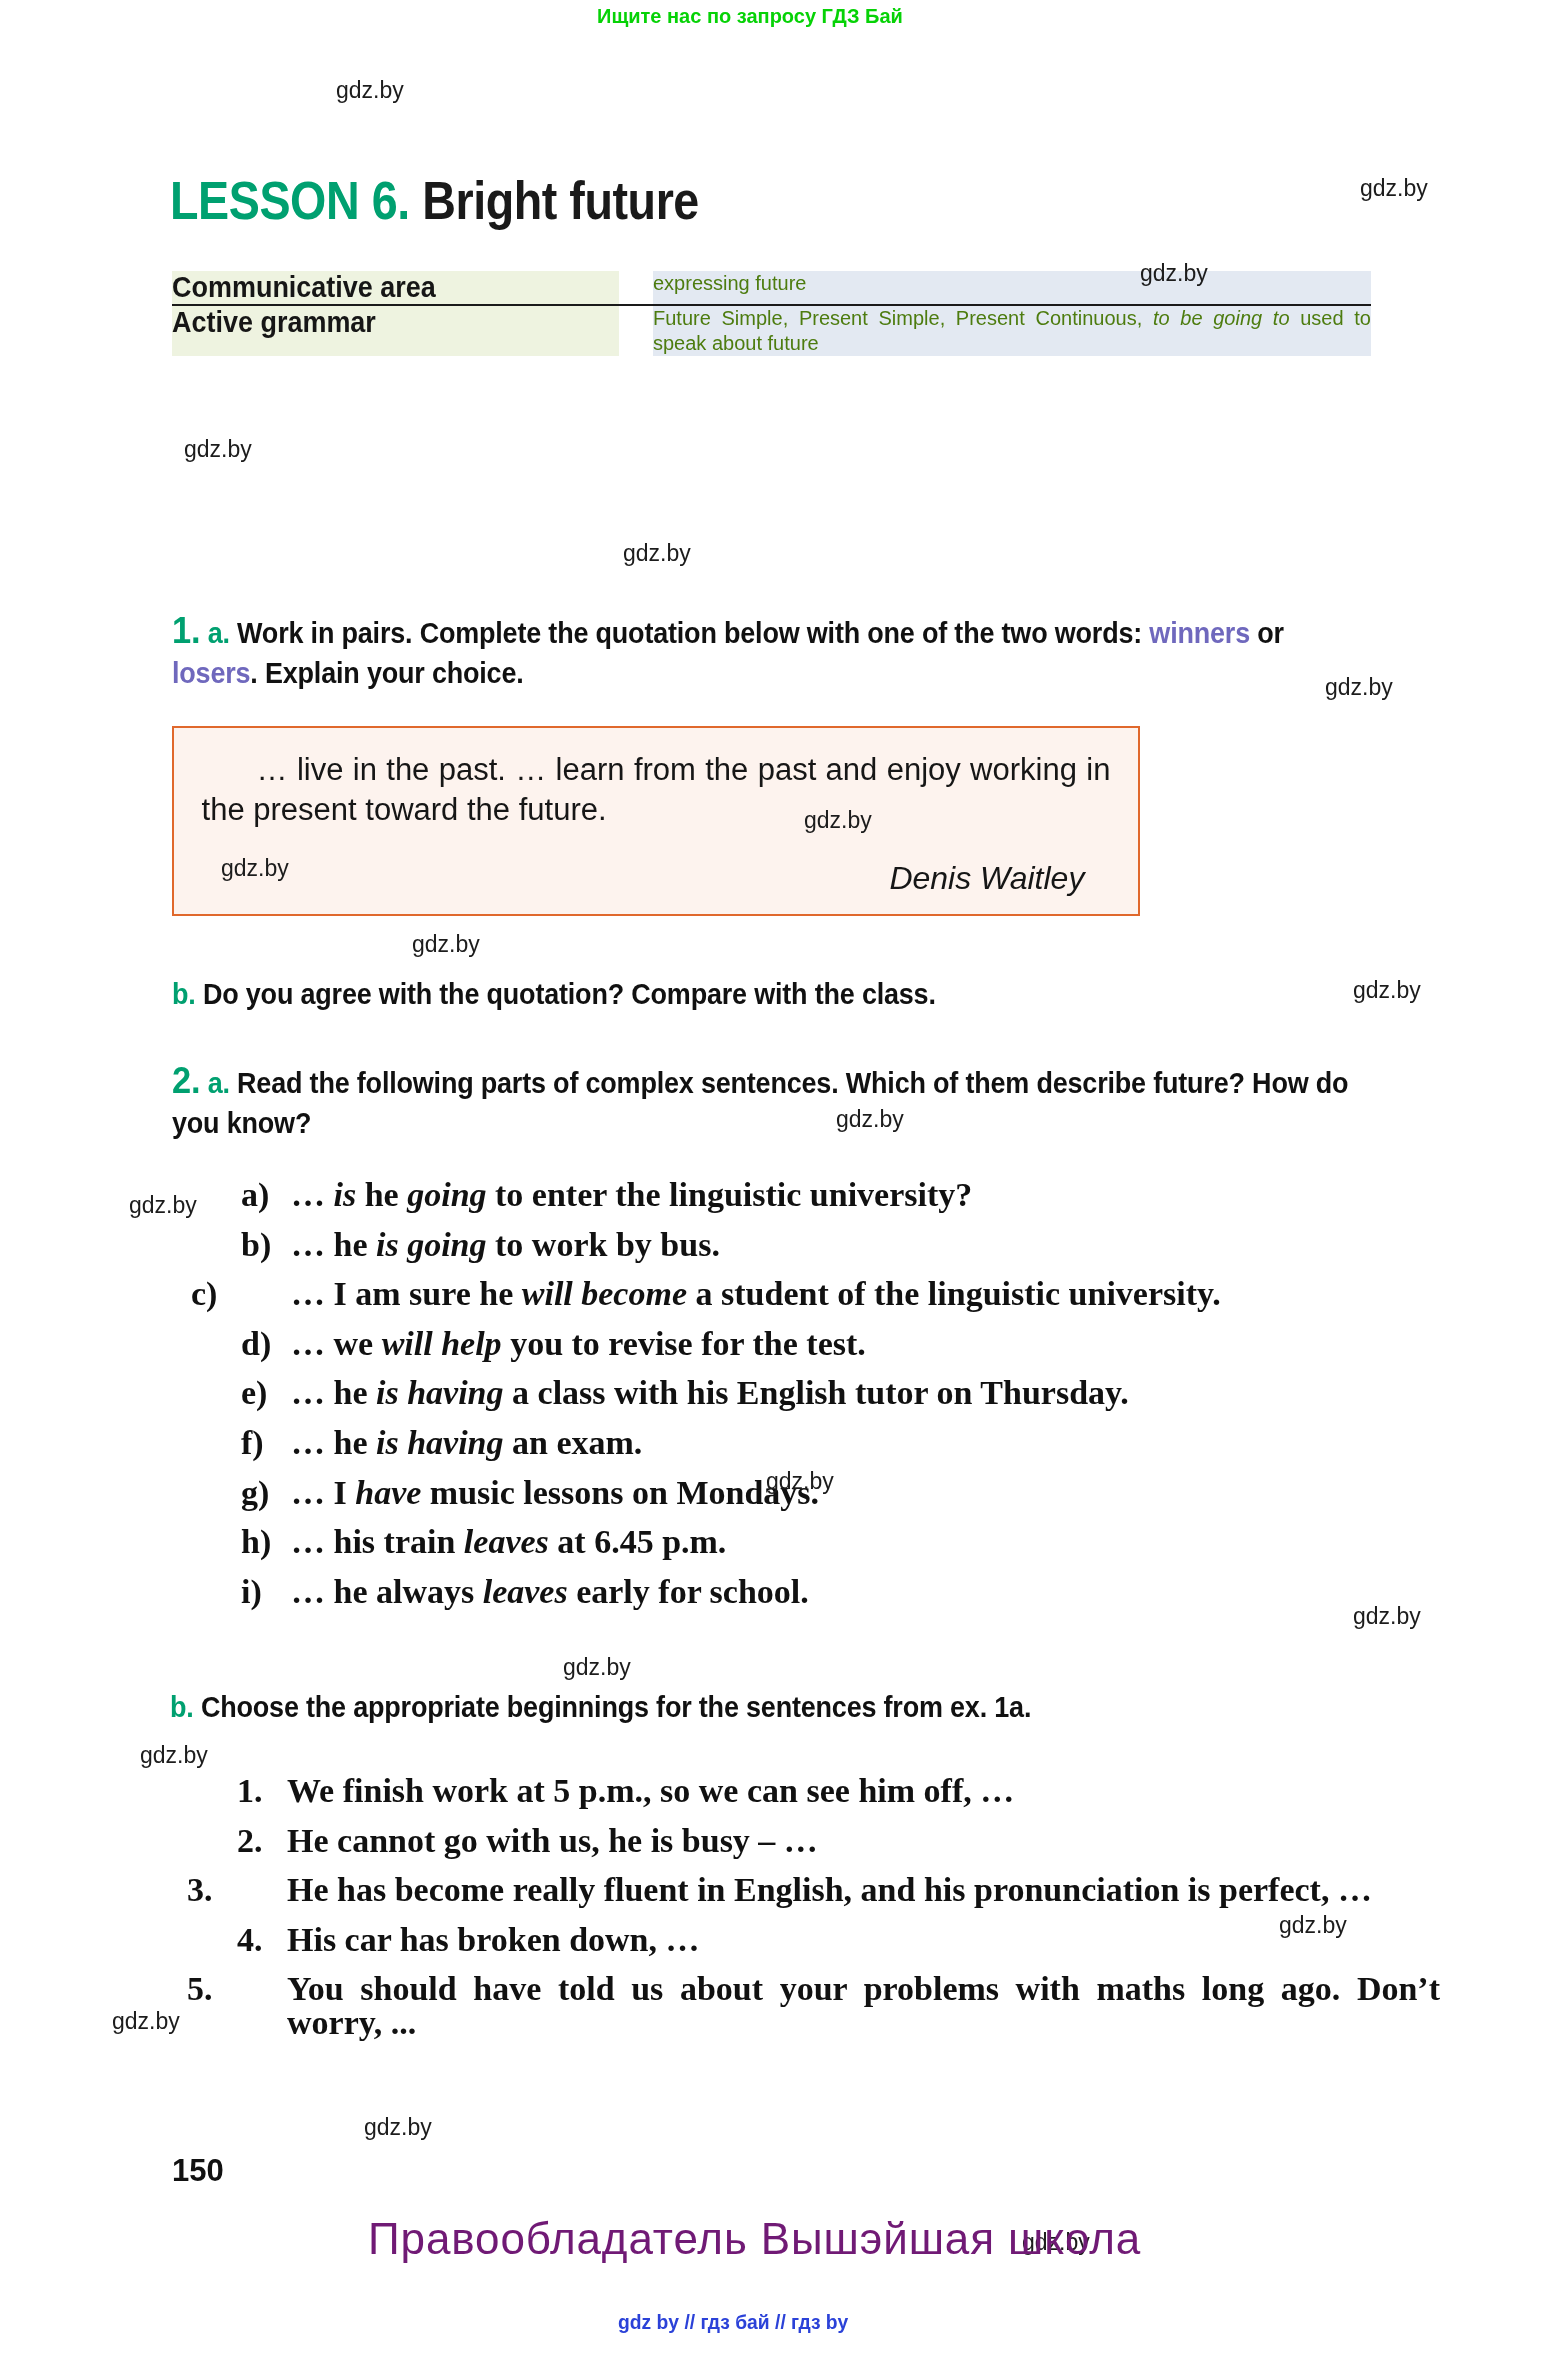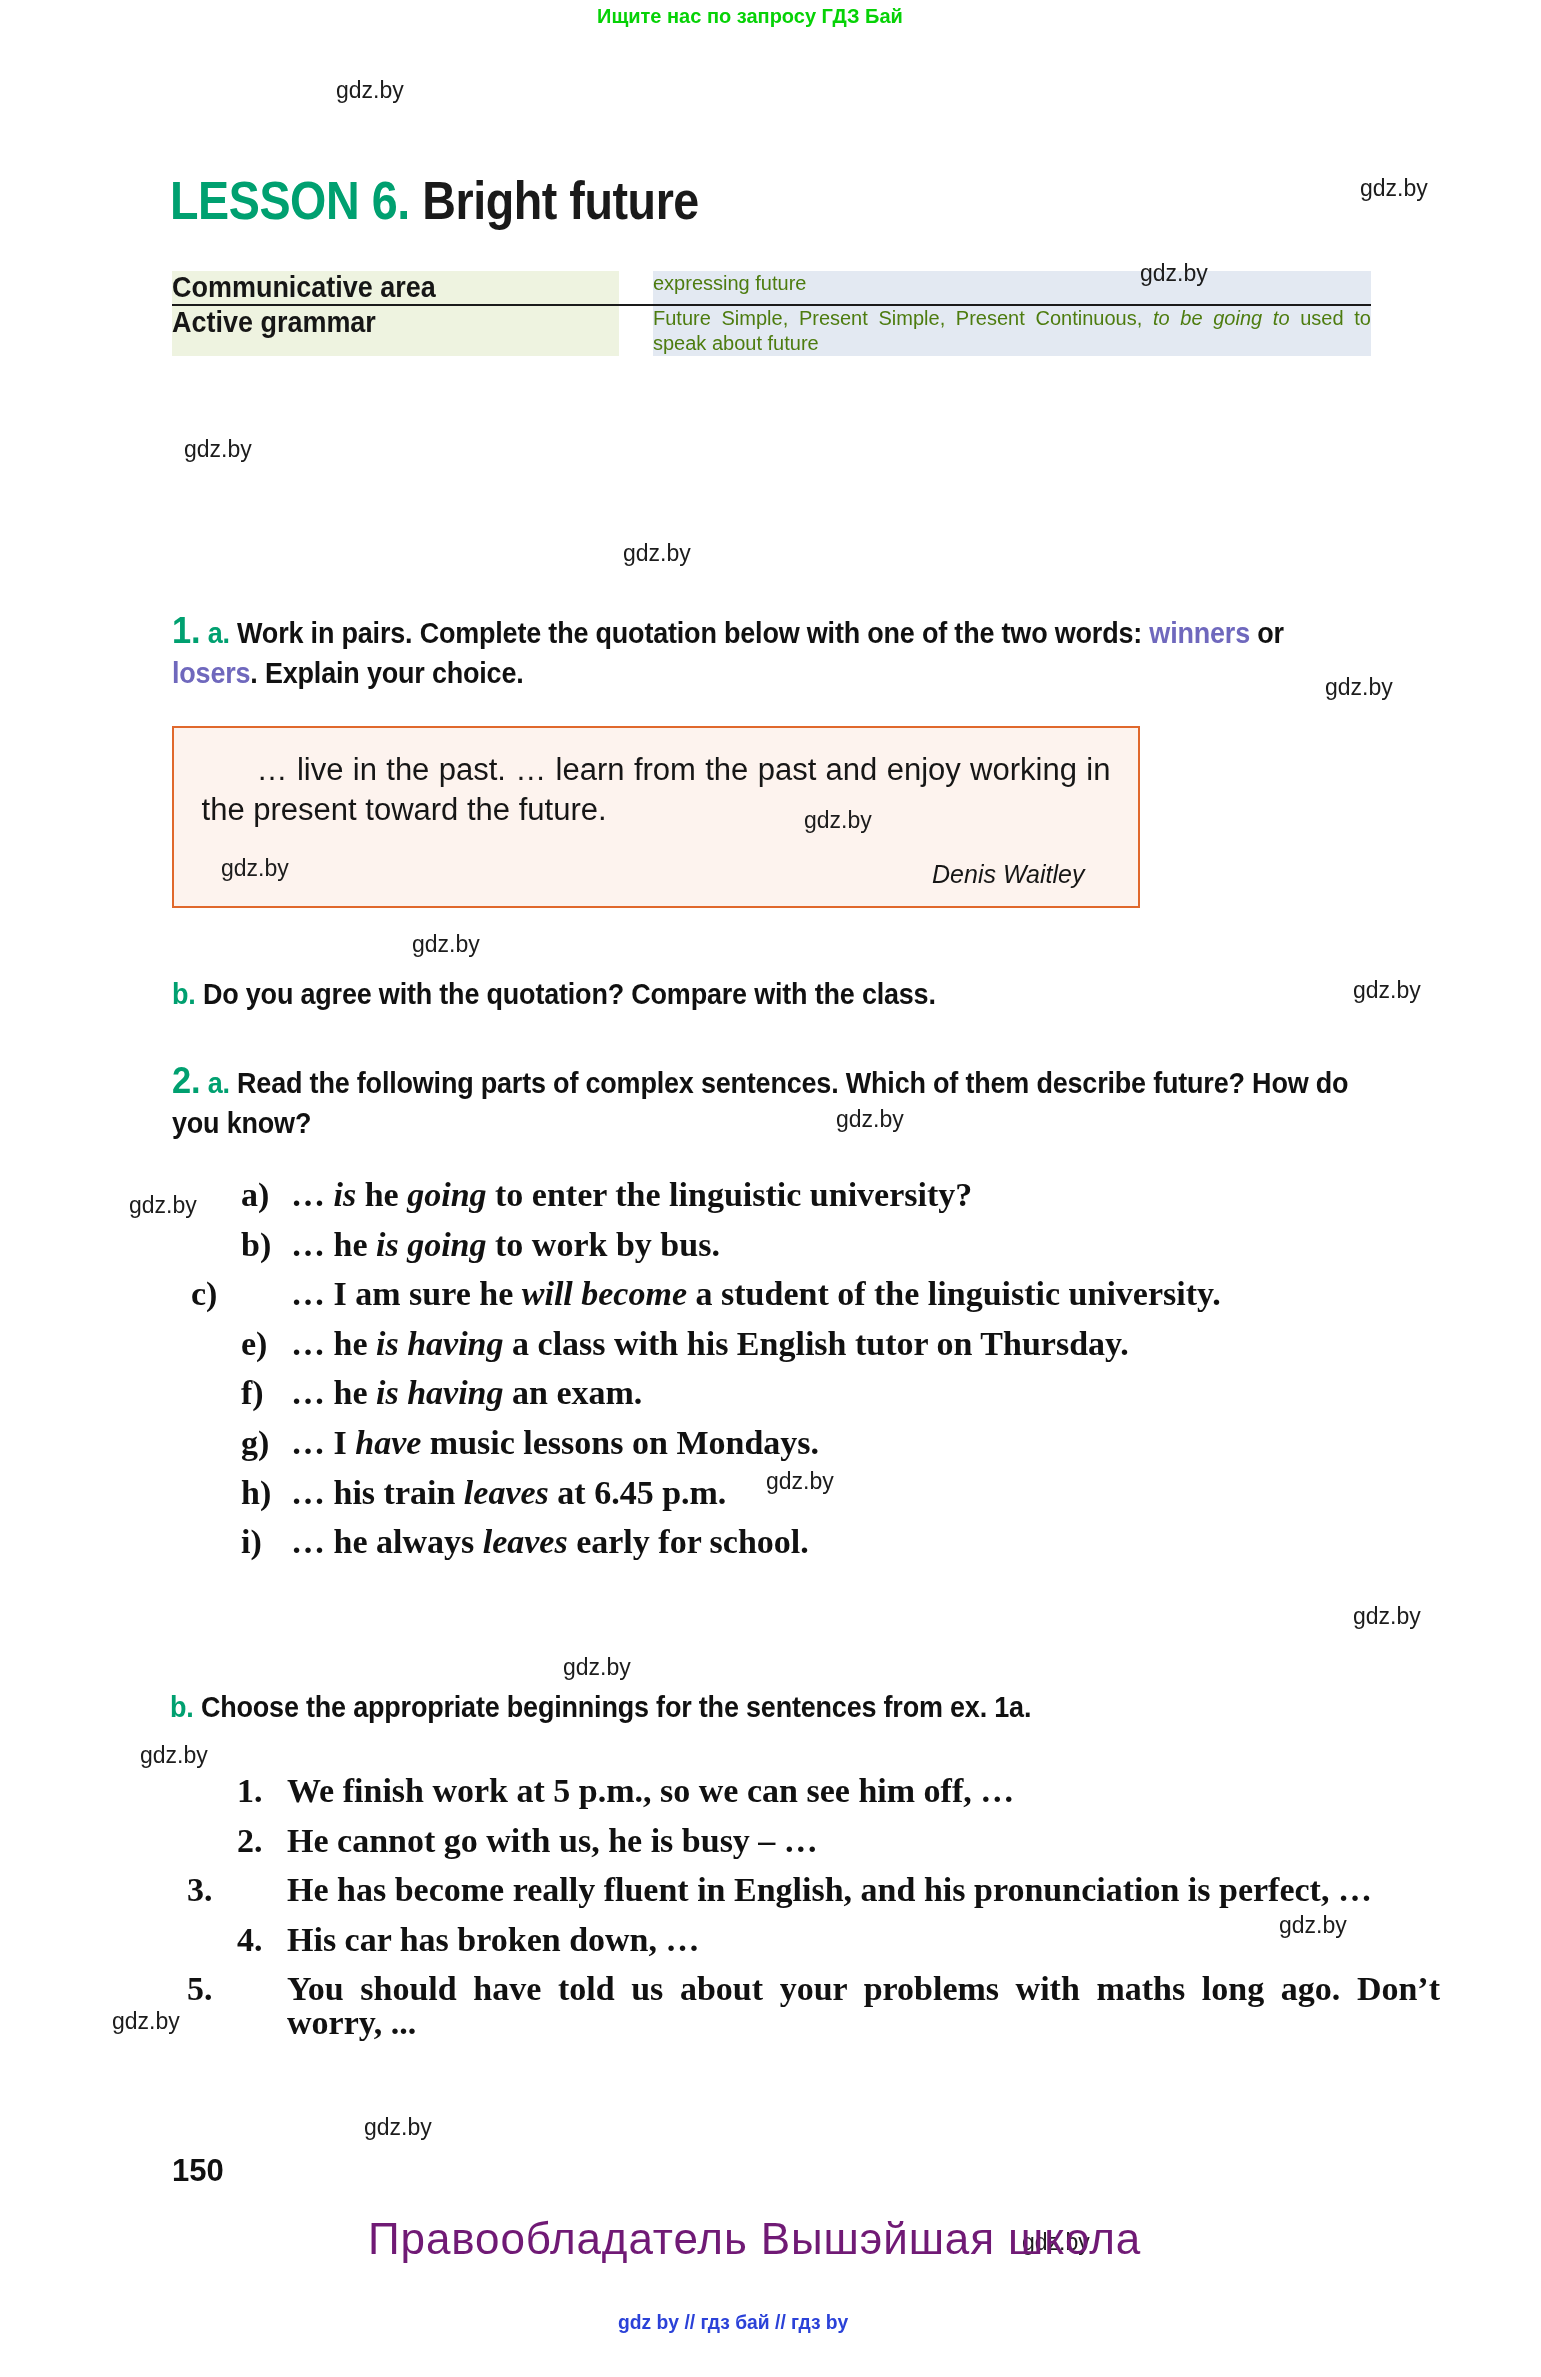--- a/index.html
+++ b/index.html
@@ -115,21 +115,21 @@
   .quote-text{
     font-size:31px;
     color:#161616;
     line-height:1.28;
     text-indent:55px;
     text-align:justify;
   }
   .quote-author{
     margin-top:31px;
     text-align:right;
-    font-size:25px;
+    font-size:32px;
     font-style:italic;
     color:#161616;
     padding-right:26px;
   }
 
   
   .serif-block{
     position:absolute;
     font-family:"Liberation Serif", serif;
     font-size:34px;
@@ -217,20 +217,21 @@
     <span class="num-green">2.</span> <span class="let-green">a.</span><span> Read the following parts of complex sentences. Which of them describe future? How do you know?</span>
   </div>
 
   <div class="serif-block" style="left:241px; top:1178px; width:1186px;">
     <div class="serif-item"><span class="lbl">a)</span><span>… </span><i>is</i><span> he </span><i>going</i><span> to enter the linguistic university?</span></div>
 
     <div class="serif-item"><span class="lbl">b)</span><span>… he </span><i>is going</i><span> to work by bus.</span></div>
 
     <div class="serif-item serif-wrap" style="width:1144px;"><span class="lbl">c)</span><span>… I am sure he </span><i>will become</i><span> a student of the linguistic university.</span></div>
 
+    <div class="serif-item"><span class="lbl">d)</span><span>… we </span><i>will help</i><span> you to revise for the test.</span></div>
 
     <div class="serif-item"><span class="lbl">e)</span><span>… he </span><i>is having</i><span> a class with his English tutor on Thursday.</span></div>
 
     <div class="serif-item"><span class="lbl">f)</span><span>… he </span><i>is having</i><span> an exam.</span></div>
 
     <div class="serif-item"><span class="lbl">g)</span><span>… I </span><i>have</i><span> music lessons on Mondays.</span></div>
 
     <div class="serif-item"><span class="lbl">h)</span><span>… his train </span><i>leaves</i><span> at 6.45 p.m.</span></div>
 
     <div class="serif-item"><span class="lbl">i)</span><span>… he always </span><i>leaves</i><span> early for school.</span></div>

